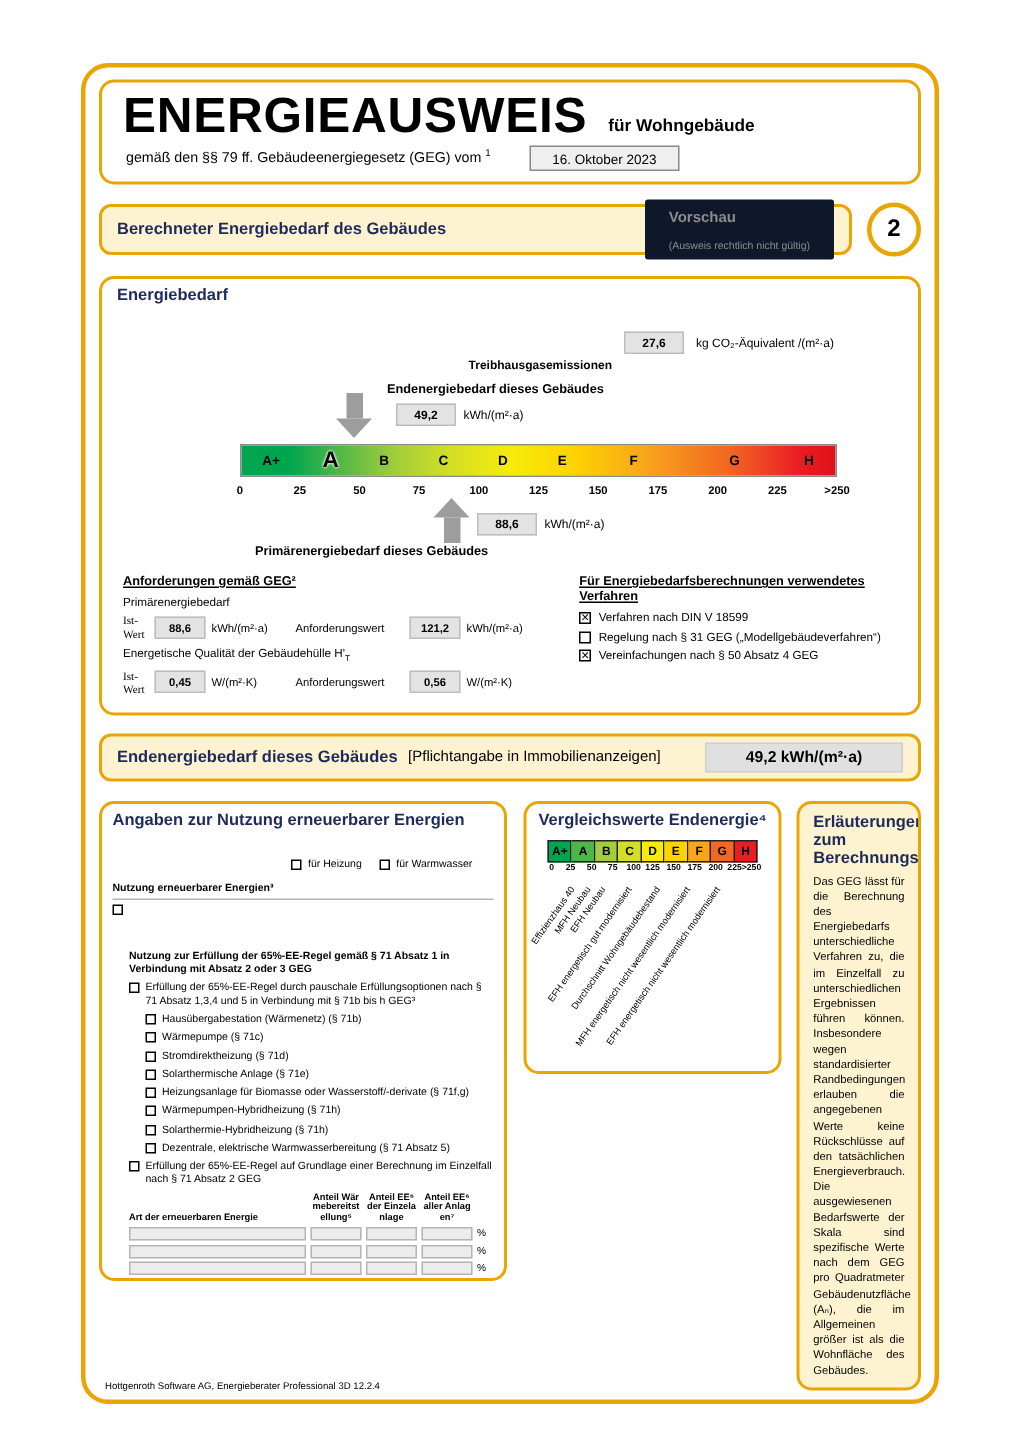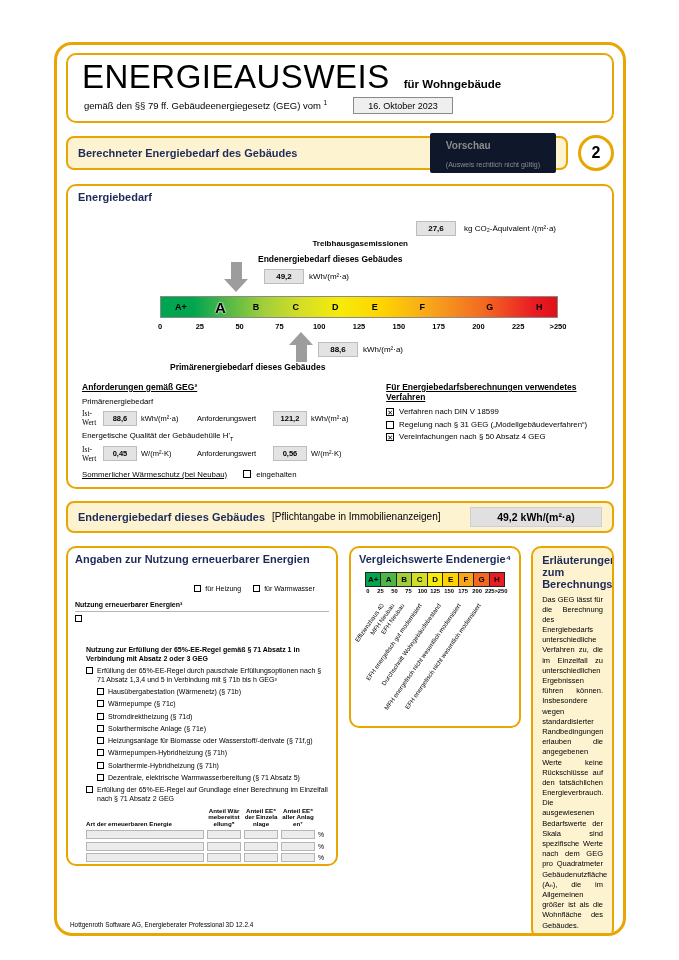--- a/index.html
+++ b/index.html
@@ -6,21 +6,21 @@
   html,body { width:679px; height:960px; }
   body { font-family:"Liberation Sans","DejaVu Sans",sans-serif; background:#fff; color:#000; position:relative; overflow:hidden; }
 
   .frame { position:absolute; left:54px; top:42px; width:572px; height:894px;
            border:3px solid #e9a602; border-radius:18px; padding:8px 9px 20px; background:#fff; overflow:hidden; }
   .box { border:2px solid #e9a602; border-radius:10px; background:#fff; }
 
   
   .title-box { padding:5px 14px 7px; }
   .h-title-row { display:flex; align-items:flex-end; gap:14px; }
-  .doc-title { font-size:33px; font-weight:normal; letter-spacing:.5px; line-height:1; }
+  .doc-title { font-size:33px; font-weight:bold; letter-spacing:.5px; line-height:1; }
   .for-label { font-size:11.5px; font-weight:bold; padding-bottom:3px; }
   .law-row { display:flex; align-items:center; gap:26px; margin-top:4px; margin-left:2px; }
   .law-text { font-size:9.5px; }
   .law-text sup { font-size:6.5px; }
   .date-box { border:1px solid #8a8a8a; background:#efefef; font-size:9px; padding:2.5px 14px; min-width:96px; text-align:center; }
 
   
   .section-row { display:flex; align-items:center; gap:10px; margin-top:12px; }
   .section-bar { flex:1; background:#fdf3d1; border:2px solid #e9a602; border-radius:8px;
                  display:flex; align-items:center; justify-content:space-between; padding:3px 10px; height:34px; }
@@ -229,25 +229,20 @@
         </div>
         <div class="req-sub"><span>Energetische Qualität der Gebäudehülle H'</span><sub style="font-size:5.5px">T</sub></div>
         <div class="req-row">
           <span class="rl">Ist-Wert</span>
           <span class="val-box vb">0,45</span>
           <span class="ru">W/(m²·K)</span>
           <span class="rl2">Anforderungswert</span>
           <span class="val-box vb">0,56</span>
           <span>W/(m²·K)</span>
         </div>
-        <div class="sommer-row">
-          <span class="sl">Sommerlicher Wärmeschutz (bei Neubau)</span>
-          <span class="checkbox"></span>
-          <span>eingehalten</span>
-        </div>
       </div>
       <div class="req-right">
         <div class="req-title">Für Energiebedarfsberechnungen verwendetes Verfahren</div>
         <div class="vf-item">
           <span class="checkbox">✕</span>
           <span>Verfahren nach DIN V 18599</span>
         </div>
         <div class="vf-item">
           <span class="checkbox"></span>
           <span>Regelung nach § 31 GEG („Modellgebäudeverfahren“)</span>

